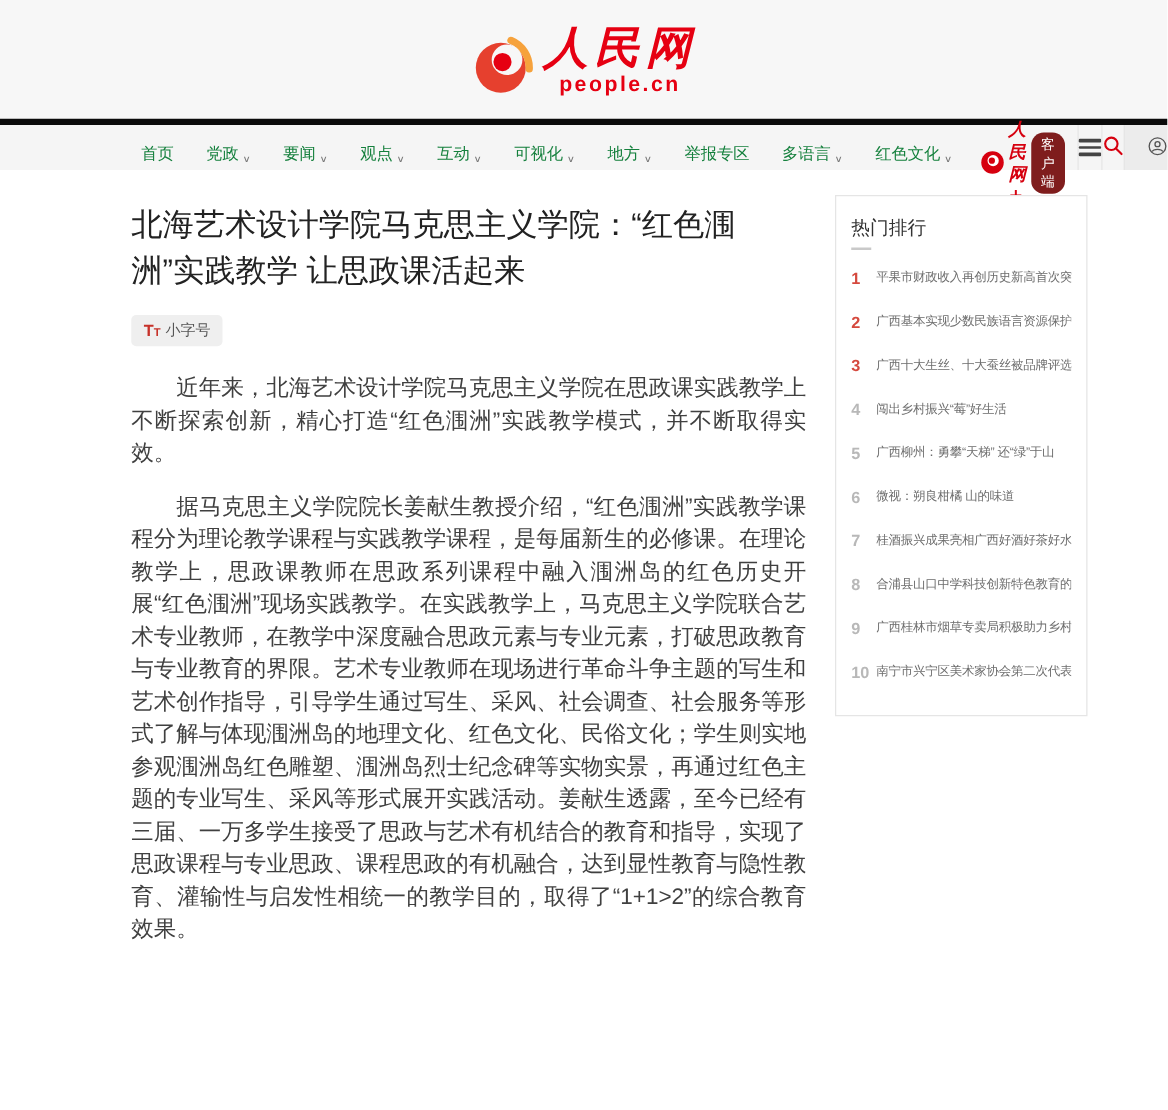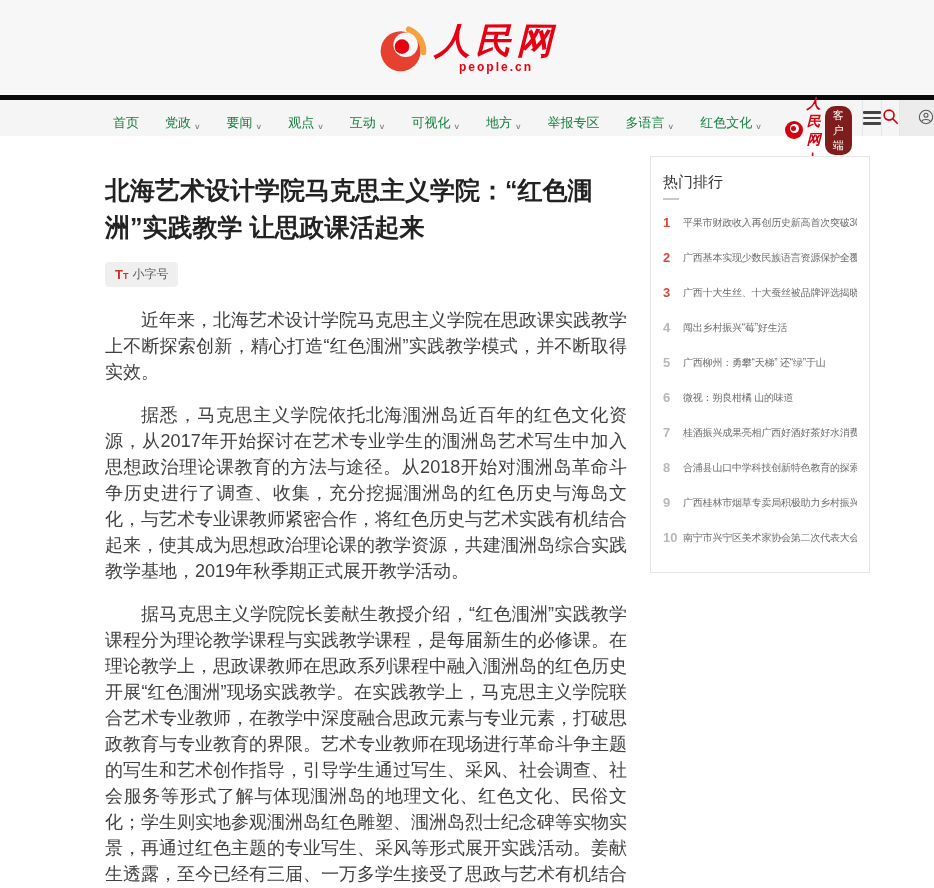--- a/index.html
+++ b/index.html
@@ -8,21 +8,21 @@
     width: 934px; height: 888px; background:#fff; overflow:hidden;
     font-family:"Liberation Sans", sans-serif; color:#333;
   }
   
   .header { height:95px; background:#f7f7f7; display:flex; align-items:center; justify-content:center; }
   .logo { display:flex; align-items:flex-end; gap:8px; }
   .logo svg { width:50px; height:50px; display:block; }
   .logo-txt { display:flex; flex-direction:column; align-items:center; line-height:1; }
   .logo-cn { font-family:"DejaVu Serif", serif; font-style:italic; font-weight:bold;
              color:#e60012; font-size:36px; letter-spacing:5px; }
-  .logo-en { color:#e60012; font-weight:bold; font-size:12px; letter-spacing:2px; margin-top:3px; }
+  .logo-en { color:#e60012; font-weight:bold; font-size:17px; letter-spacing:2px; margin-top:3px; }
   .black-bar { height:5px; background:#0b0b0b; }
   
   .nav { height:36px; background:#f5f5f5; display:flex; align-items:stretch; padding-left:100px; font-size:13px; }
   .nav-item { display:flex; align-items:flex-end; padding:4px 13px; color:#15803d; cursor:pointer; white-space:nowrap; }
   .caret { margin-left:3px; color:#777; font-size:9px; transform:scaleY(.8); }
   .caret::after { content:"∨"; }
   .client-badge { display:flex; align-items:center; gap:4px; padding:0 10px; cursor:pointer;margin-top:24px; }
   .client-icon { width:18px; height:18px; border-radius:50%; background:#d6000f; position:relative; flex:none; }
   .client-icon::after { content:""; position:absolute; width:9px; height:9px; border-radius:50%;
                         background:#fff; top:3px; left:5px; }
@@ -36,34 +36,34 @@
   .login { display:flex; align-items:center; gap:5px; background:#ececec; padding:0 18px;
            border-left:1px solid #e6e6e6; cursor:pointer; color:#333; }
   
   .container { margin-left:105px; width:765px; }
   .breadcrumb { padding:17px 0 12px 0; font-size:12px; color:#9a9a9a; border-bottom:1px solid #ececec; }
   .breadcrumb a { color:#9a9a9a; text-decoration:none; cursor:pointer; }
   .crumb-sep { margin:0 5px; }
   
   .main { display:flex; gap:23px; margin-top:20px; align-items:flex-start; }
   .article { width:540px; }
-  .article h1 { font-size:25px; line-height:37px; font-weight:bold; color:#222; margin:16px 0 16px; }
+  .article h1 { font-size:25px; line-height:37px; font-weight:normal; color:#222; margin:6px 0 16px; }
   .meta { display:flex; justify-content:space-between; align-items:center; font-size:13px; color:#999; margin-bottom:20px; }
   .meta-src a { color:#777; text-decoration:none; cursor:pointer; }
   .meta-sep { margin:0 6px; color:#ccc; }
   .font-size-btn { background:#efefef; border:none; border-radius:4px; padding:4px 10px; font-size:12px;
                    color:#555; display:flex; align-items:center; gap:4px; cursor:pointer;
                    font-family:"Liberation Sans", sans-serif; }
   .tt-icon { font-weight:bold; color:#c7322a; }
   .tt-icon::before { content:"T"; font-size:13px; }
   .tt-icon::after  { content:"T"; font-size:9px; }
   .article p { font-size:18px; line-height:26px; color:#404040; text-align:justify;
                text-indent:2em; margin:0 0 17px; }
   
-  .sidebar { width:220px; }
+  .sidebar { width:202px; }
   .rank-box { border:1px solid #e5e5e5; background:#fff; padding:16px 12px 6px; }
   .rank-title { font-size:15px; color:#333; margin-bottom:6px; }
   .rank-underline { width:16px; height:2px; background:#c9c9c9; margin-bottom:16px; }
   .rank-item { display:flex; gap:6px; align-items:flex-start; margin-bottom:21px; cursor:pointer; }
   .rank-num { flex:none; width:14px; font-size:13px; font-weight:bold; color:#b8b8b8; line-height:14px; }
   .rank-item.hot .rank-num { color:#d5493e; }
   .rank-text { font-size:10px; letter-spacing:-.2px; color:#6d6d6d; line-height:14px;
                white-space:nowrap; overflow:hidden; }
 </style>
 </head>
@@ -168,21 +168,20 @@
       <h1>北海艺术设计学院马克思主义学院：“红色涠洲”实践教学 让思政课活起来</h1>
 
       <div class="meta">
         <button class="font-size-btn">
           <span class="tt-icon"></span>
           <span>小字号</span>
         </button>
       </div>
 
       <p>近年来，北海艺术设计学院马克思主义学院在思政课实践教学上不断探索创新，精心打造“红色涠洲”实践教学模式，并不断取得实效。</p>
-      <p>据悉，马克思主义学院依托北海涠洲岛近百年的红色文化资源，从2017年开始探讨在艺术专业学生的涠洲岛艺术写生中加入思想政治理论课教育的方法与途径。从2018开始对涠洲岛革命斗争历史进行了调查、收集，充分挖掘涠洲岛的红色历史与海岛文化，与艺术专业课教师紧密合作，将红色历史与艺术实践有机结合起来，使其成为思想政治理论课的教学资源，共建涠洲岛综合实践教学基地，2019年秋季期正式展开教学活动。</p>
       <p>据马克思主义学院院长姜献生教授介绍，“红色涠洲”实践教学课程分为理论教学课程与实践教学课程，是每届新生的必修课。在理论教学上，思政课教师在思政系列课程中融入涠洲岛的红色历史开展“红色涠洲”现场实践教学。在实践教学上，马克思主义学院联合艺术专业教师，在教学中深度融合思政元素与专业元素，打破思政教育与专业教育的界限。艺术专业教师在现场进行革命斗争主题的写生和艺术创作指导，引导学生通过写生、采风、社会调查、社会服务等形式了解与体现涠洲岛的地理文化、红色文化、民俗文化；学生则实地参观涠洲岛红色雕塑、涠洲岛烈士纪念碑等实物实景，再通过红色主题的专业写生、采风等形式展开实践活动。姜献生透露，至今已经有三届、一万多学生接受了思政与艺术有机结合的教育和指导，实现了思政课程与专业思政、课程思政的有机融合，达到显性教育与隐性教育、灌输性与启发性相统一的教学目的，取得了“1+1&gt;2”的综合教育效果。</p>
 
     </div>
 
     <div class="sidebar">
       <div class="rank-box">
         <div class="rank-title">热门排行</div>
         <div class="rank-underline"></div>
 
         <div class="rank-item hot">

